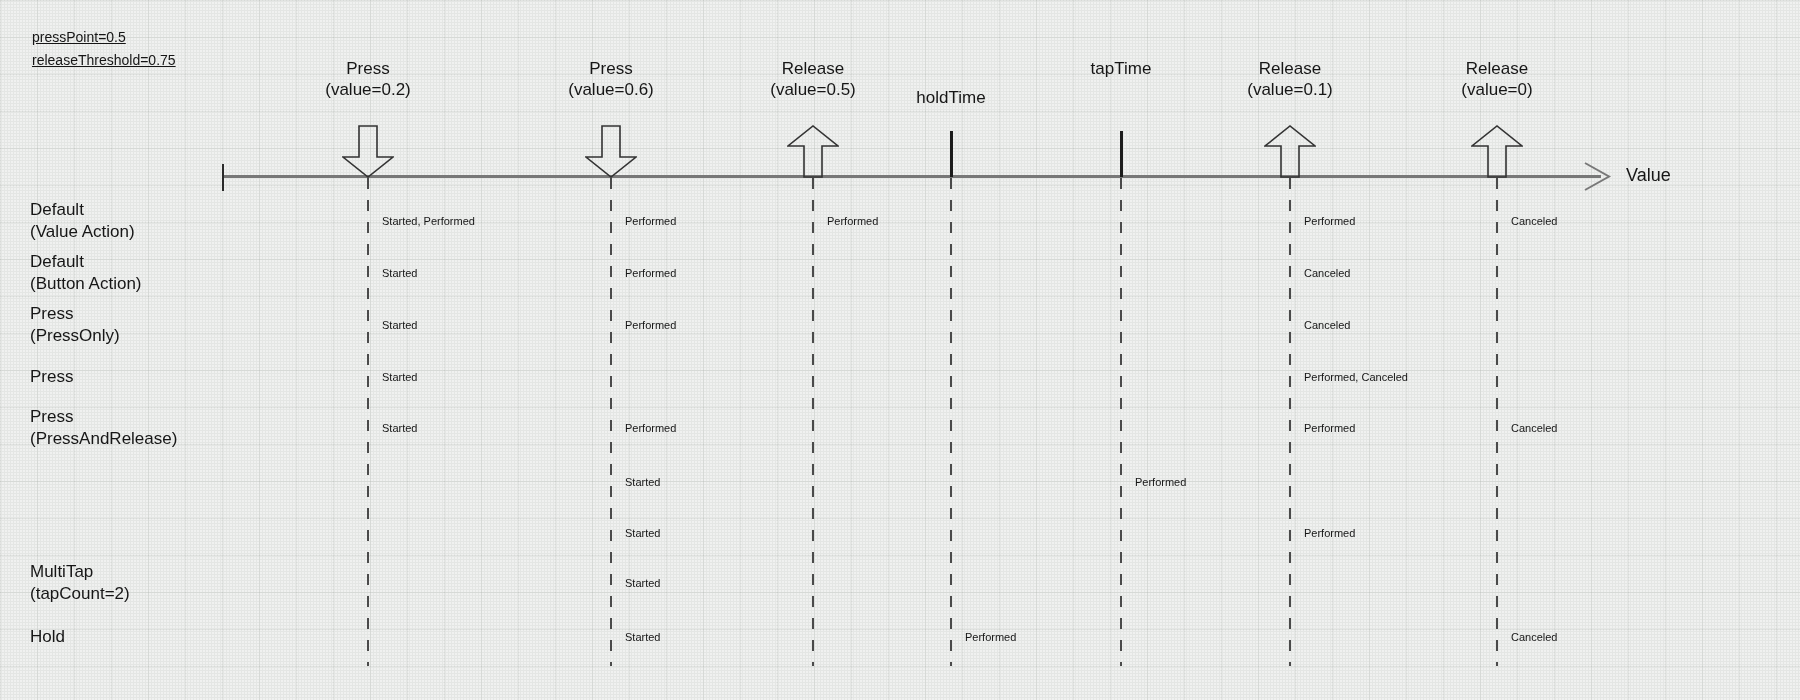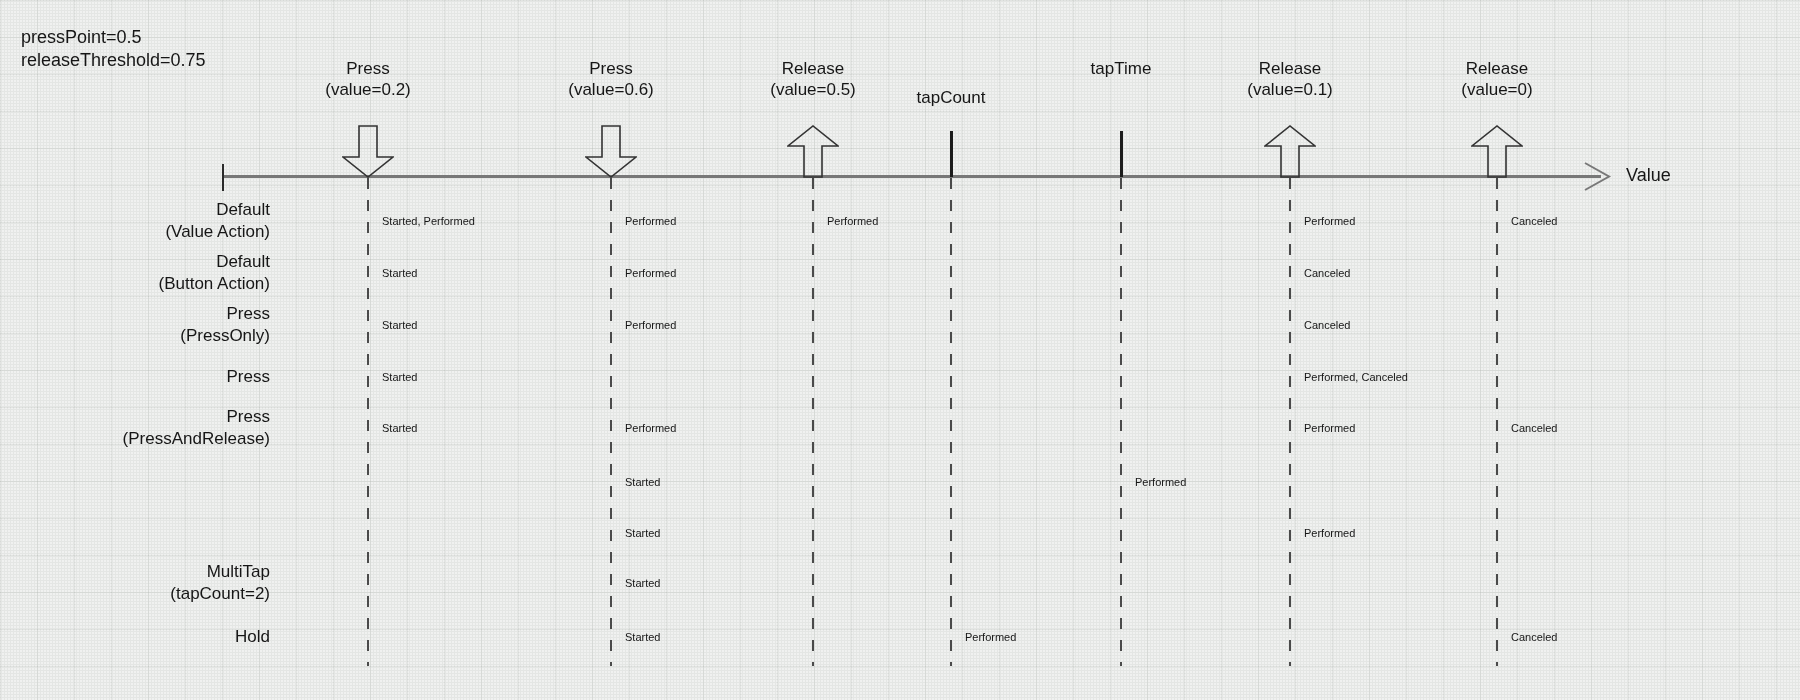--- a/index.html
+++ b/index.html
@@ -7,31 +7,31 @@
   #canvas{
     position:relative;width:1800px;height:700px;overflow:hidden;
     color:#161616;
     background-color:#f0f1f0;
     background-image:
       radial-gradient(circle, rgba(90,100,90,0.08) 1px, transparent 1.2px),
       linear-gradient(to right, rgba(60,70,60,0.08) 1px, transparent 1px),
       linear-gradient(to bottom, rgba(60,70,60,0.08) 1px, transparent 1px);
     background-size:3px 3px, 37px 37px, 37px 37px;
   }
-  .hdr{position:absolute;left:21px;top:26px;font-size:18px;line-height:23px;white-space:nowrap;}
+  .hdr{position:absolute;left:32px;top:26px;font-size:14px;line-height:23px;white-space:nowrap;text-decoration:underline;}
   .mlabel{position:absolute;width:200px;text-align:center;font-size:17px;line-height:21px;}
   .axis-line{position:absolute;left:223px;top:175px;width:1378px;height:3px;background:#787878;}
   .start-tick{position:absolute;left:222px;top:164px;width:2px;height:27px;background:#2a2a2a;}
   .time-label{position:absolute;left:1626px;top:165px;font-size:18px;}
   .arrow-svg{position:absolute;top:125px;width:52px;height:53px;}
   .arrow-svg path{stroke:#333;stroke-width:1.6;fill:none;stroke-linejoin:miter;}
   .tick{position:absolute;top:131px;width:3px;height:46px;background:#1c1c1c;}
   .dash{position:absolute;top:178px;width:2px;height:488px;
     background:repeating-linear-gradient(to bottom,#4a4a4a 0px,#4a4a4a 11px,transparent 11px,transparent 22px);}
-  .rowlabel{position:absolute;left:30px;width:240px;text-align:right;font-size:17px;line-height:22px;transform:translateY(-50%);}
+  .rowlabel{position:absolute;left:30px;width:240px;text-align:left;font-size:17px;line-height:22px;transform:translateY(-50%);}
   .cell{position:absolute;font-size:11px;transform:translateY(-50%);white-space:nowrap;}
   .ah{position:absolute;left:1582px;top:159px;width:30px;height:35px;}
   .ah path{stroke:#787878;stroke-width:2;fill:none;}
 </style>
 </head>
 <body>
 
 <div id="canvas">
 
   <div class="hdr">
@@ -52,21 +52,21 @@
   </div>
   <div class="mlabel" style="left:511px;top:58px">
     <div>Press</div>
     <div>(value=0.6)</div>
   </div>
   <div class="mlabel" style="left:713px;top:58px">
     <div>Release</div>
     <div>(value=0.5)</div>
   </div>
   <div class="mlabel" style="left:851px;top:87px">
-    <div>tapCount</div>
+    <div>holdTime</div>
   </div>
   <div class="mlabel" style="left:1021px;top:58px">
     <div>tapTime</div>
   </div>
   <div class="mlabel" style="left:1190px;top:58px">
     <div>Release</div>
     <div>(value=0.1)</div>
   </div>
   <div class="mlabel" style="left:1397px;top:58px">
     <div>Release</div>

